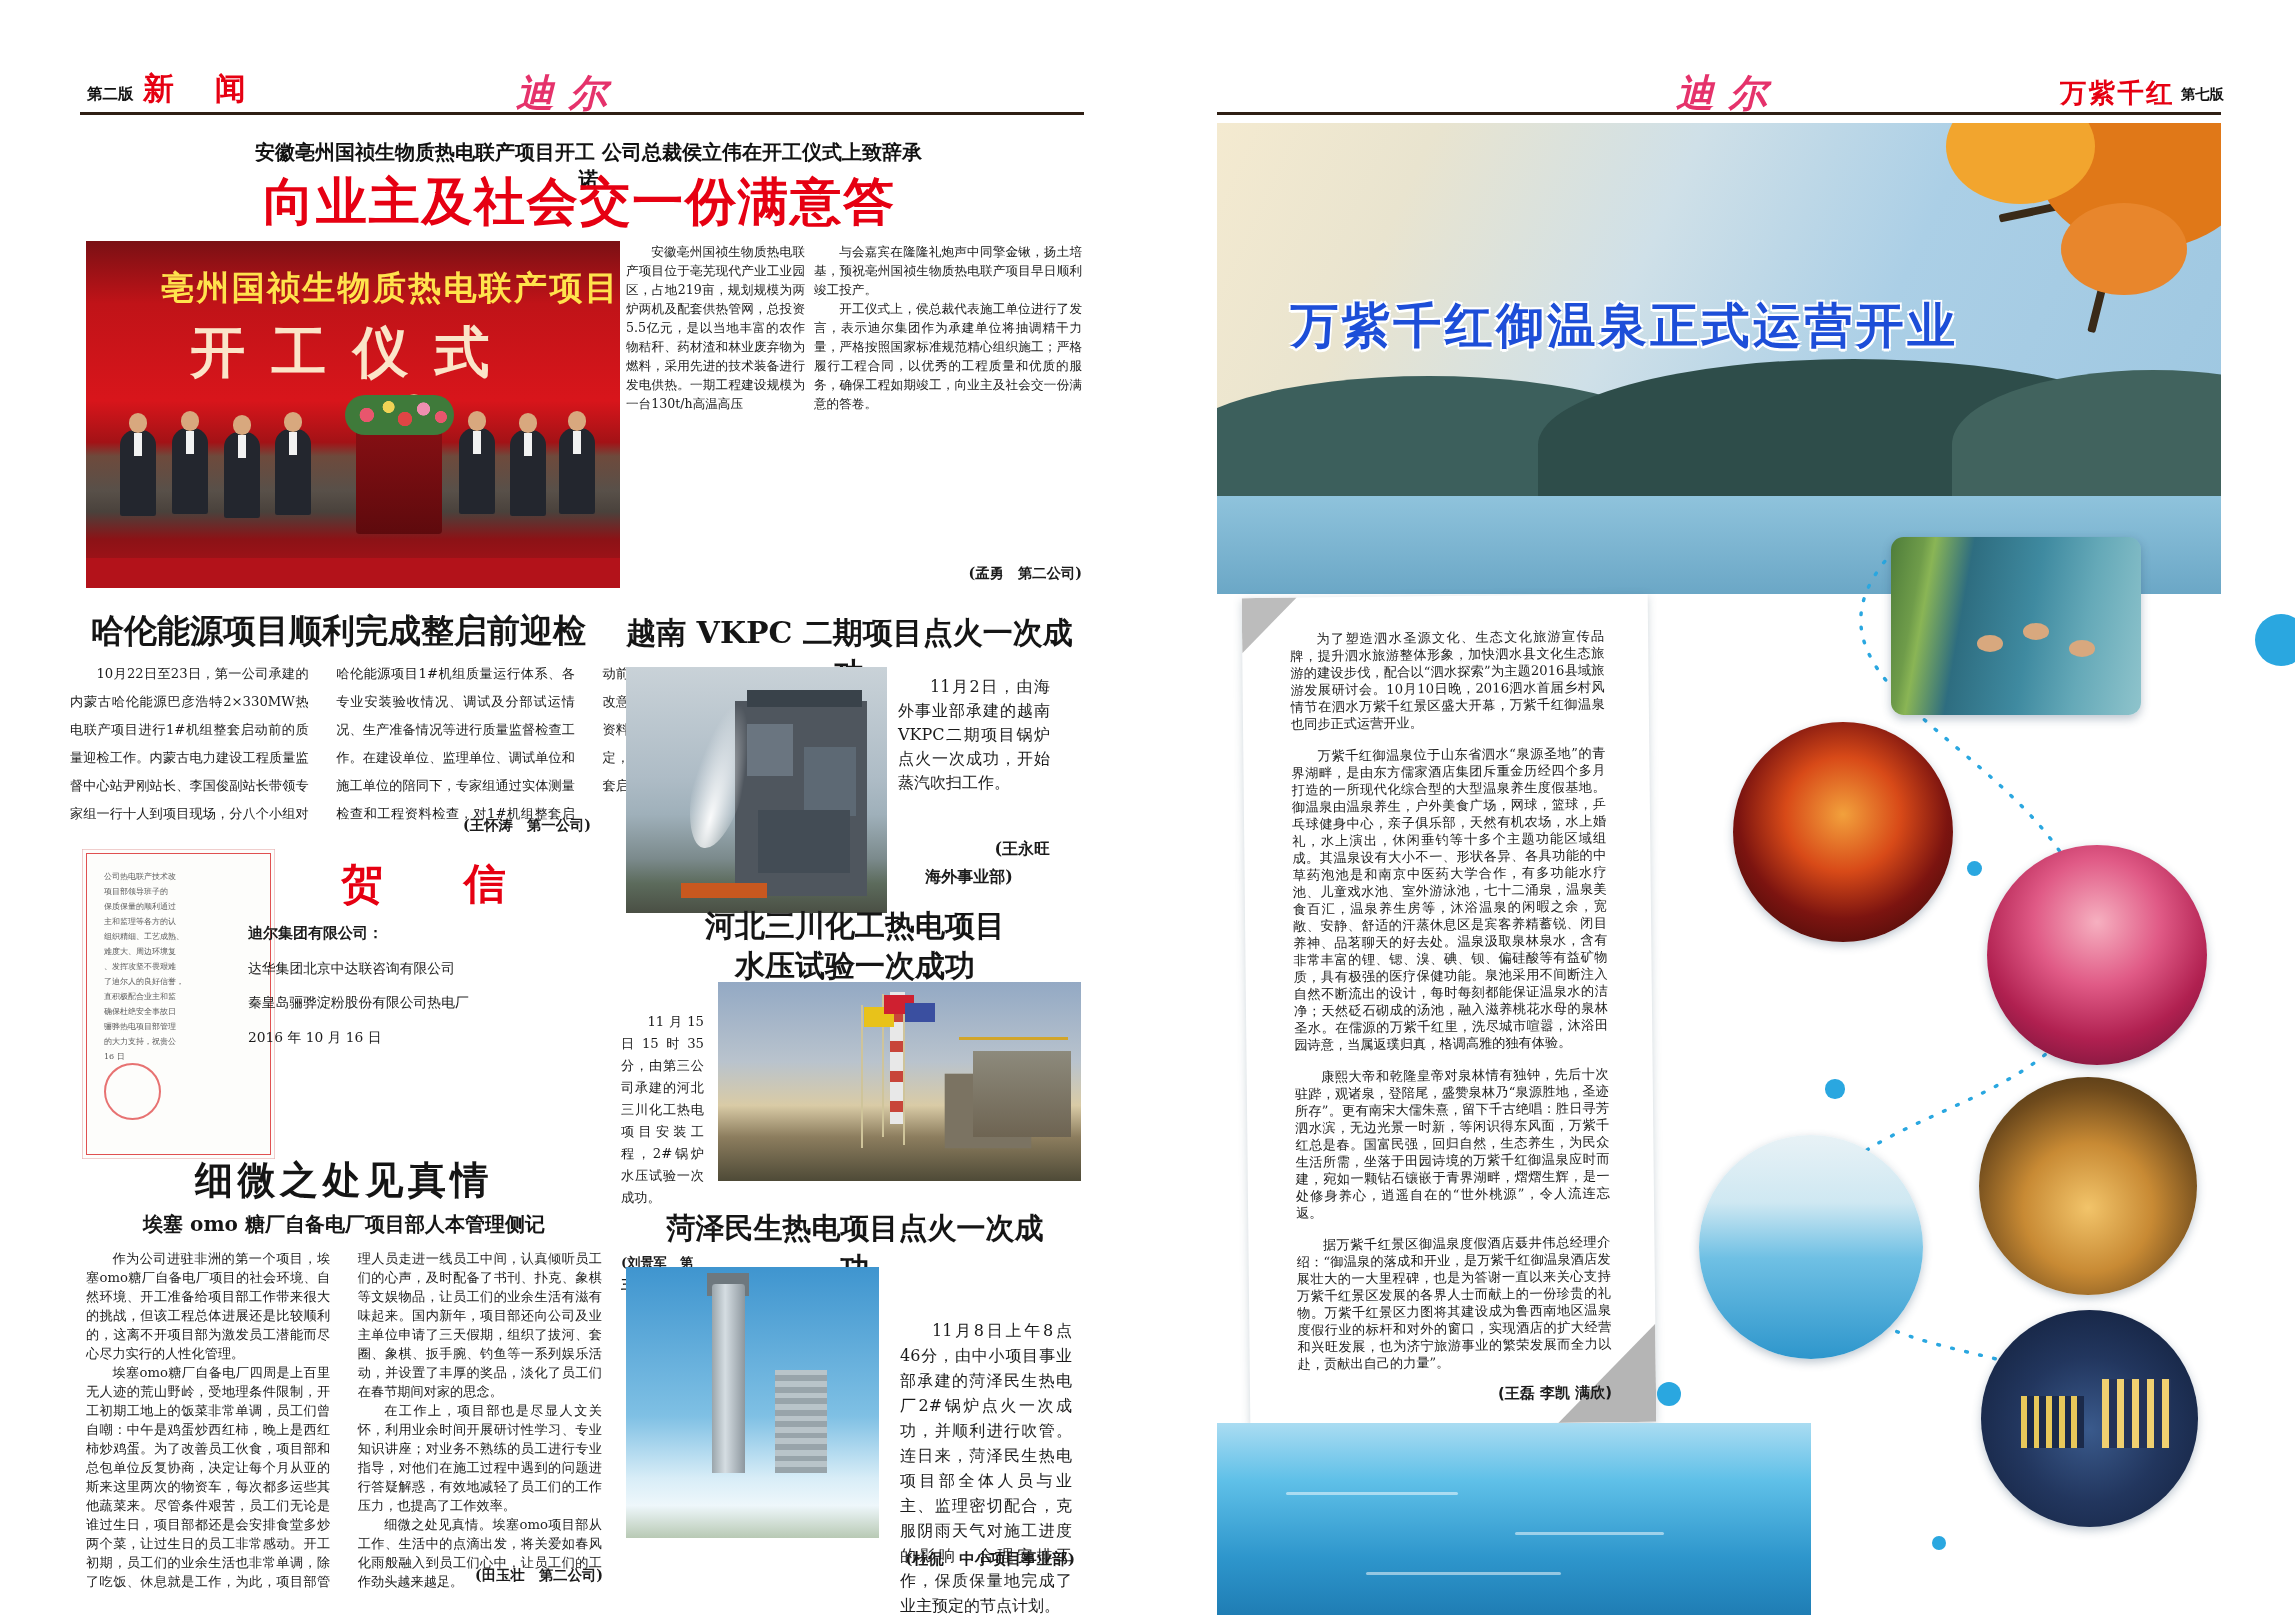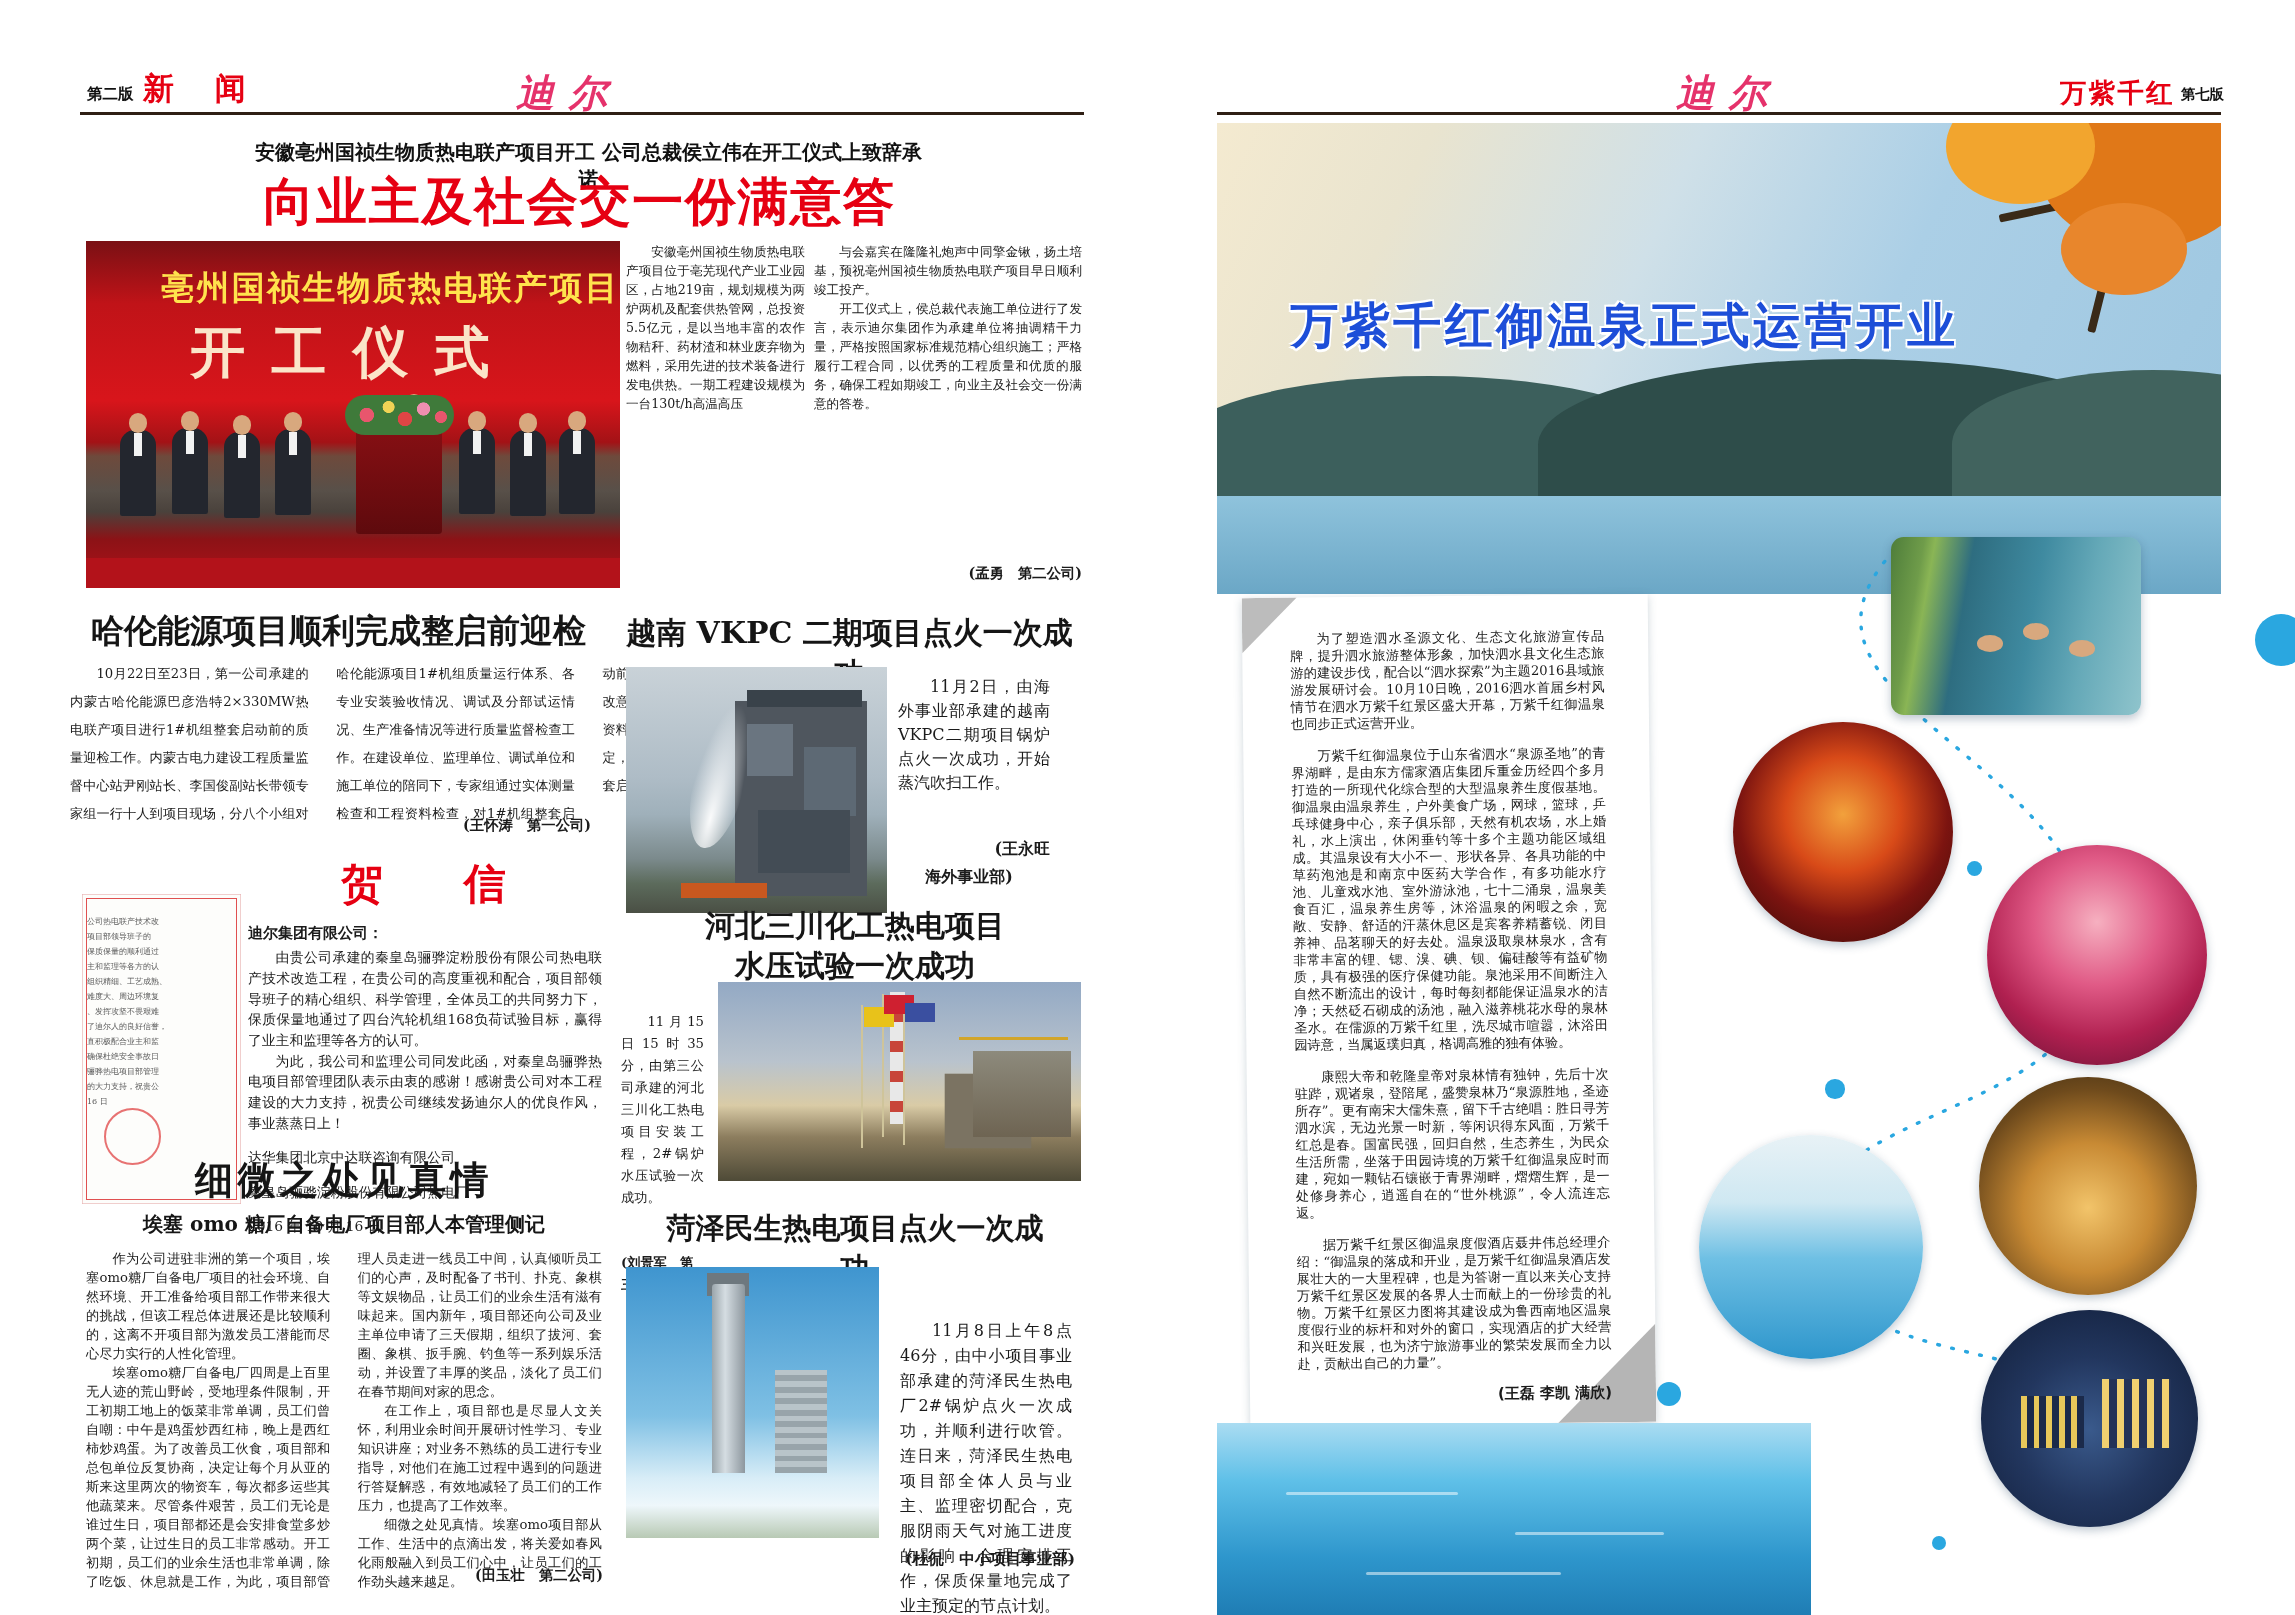--- a/index.html
+++ b/index.html
@@ -68,22 +68,22 @@
   
   .heze-photo{left:626px;top:1267px;width:253px;height:271px;
     background:linear-gradient(180deg,#3f95cf 0%,#7fc0e4 55%,#d8edf7 78%,#eef7fb 88%,#b8c9b4 100%);}
   .heze-chimney{position:absolute;left:86px;top:17px;width:33px;height:189px;
     background:linear-gradient(90deg,#9aa5ab,#d5dde2 40%,#8d979e);border-radius:3.4px 3.4px 0 0;}
   .heze-top{position:absolute;left:81px;top:5.7px;width:42px;height:23px;background:#6e787e;}
   .heze-tower{position:absolute;left:149px;top:103px;width:52px;height:103px;
     background:repeating-linear-gradient(0deg,#98a4aa 0 5.7px,#b9c4c9 5.7px 11.5px);}
   
   .letter{left:86px;top:853px;width:149px;height:270px;background:#fdfdfb;
-    border:1.7px solid #e05050;box-shadow:0 0 0 3.4px #fdfdfb,0 0 0 4px #e8b0b0;padding:15px 0;
-    font-size:8px;line-height:15px;color:#5a5a5a;margin-top:45px;}
+    border:1.7px solid #e05050;box-shadow:0 0 0 3.4px #fdfdfb,0 0 0 4px #e8b0b0;padding:15px 17px;
+    font-size:8px;line-height:15px;color:#5a5a5a;}
   .letter div{white-space:nowrap;overflow:hidden;}
   .stamp{position:absolute;left:17px;bottom:34px;width:53px;height:53px;border-radius:50%;
     border:2.3px solid rgba(220,40,40,.65);}
   
   .hexin-title{position:absolute;left:248px;top:856px;width:351px;text-align:center;
     color:#e60012;font-size:42px;font-weight:bold;letter-spacing:33px;text-indent:33px;}
   .hexin-body{position:absolute;left:248px;top:923px;width:354px;font-size:13.8px;line-height:20.7px;}
   .hexin-salut{font-weight:bold;font-size:15px;margin:0 0 3.4px 0;
     font-family:"DejaVu Sans","Liberation Sans",sans-serif;}
   
@@ -178,24 +178,20 @@
       <div>的大力支持，祝贵公</div>
       <div></div>
       <div>16 日</div>
     </div>
   <div class="stamp"></div>
 </div>
 
 <div class="hexin-title">贺 信</div>
 <div class="hexin-body">
   <p class="hexin-salut">迪尔集团有限公司：</p>
-  <div class="body-text">
-      <p>由贵公司承建的秦皇岛骊骅淀粉股份有限公司热电联产技术改造工程，在贵公司的高度重视和配合，项目部领导班子的精心组织、科学管理，全体员工的共同努力下，保质保量地通过了四台汽轮机组168负荷试验目标，赢得了业主和监理等各方的认可。</p>
-      <p>为此，我公司和监理公司同发此函，对秦皇岛骊骅热电项目部管理团队表示由衷的感谢！感谢贵公司对本工程建设的大力支持，祝贵公司继续发扬迪尔人的优良作风，事业蒸蒸日上！</p>
-    </div>
   <div class="hexin-sigs">
       <p>达华集团北京中达联咨询有限公司</p>
       <p>秦皇岛骊骅淀粉股份有限公司热电厂</p>
       <p>2016 年 10 月 16 日</p>
     </div>
 </div>
 
 <div class="art-head" style="left:86px;top:1155px;width:516px;font-size:38px;letter-spacing:4.6px">细微之处见真情</div>
 <div class="art-head" style="left:86px;top:1211px;width:516px;font-size:20px">埃塞 omo 糖厂自备电厂项目部人本管理侧记</div>
 <div class="abs body-text cols2" style="left:86px;top:1249px;width:516px;height:342px;font-size:13.2px;line-height:19px">

